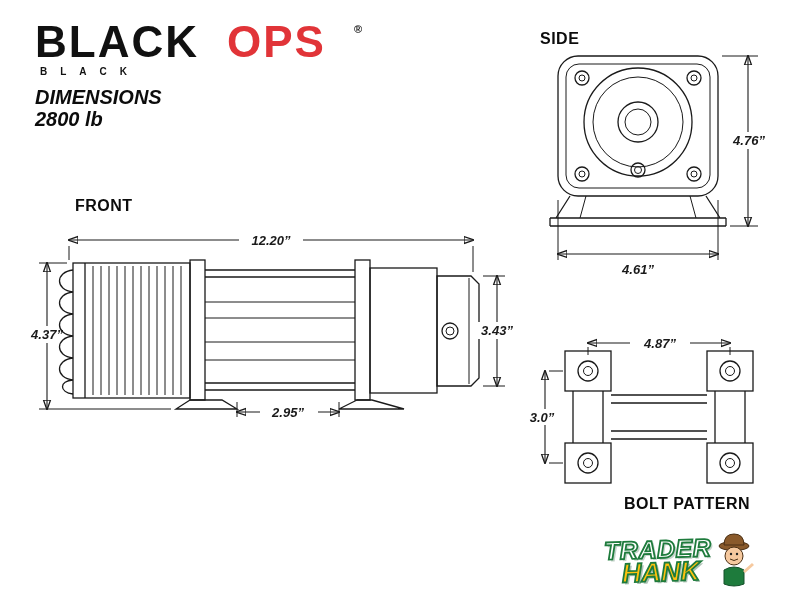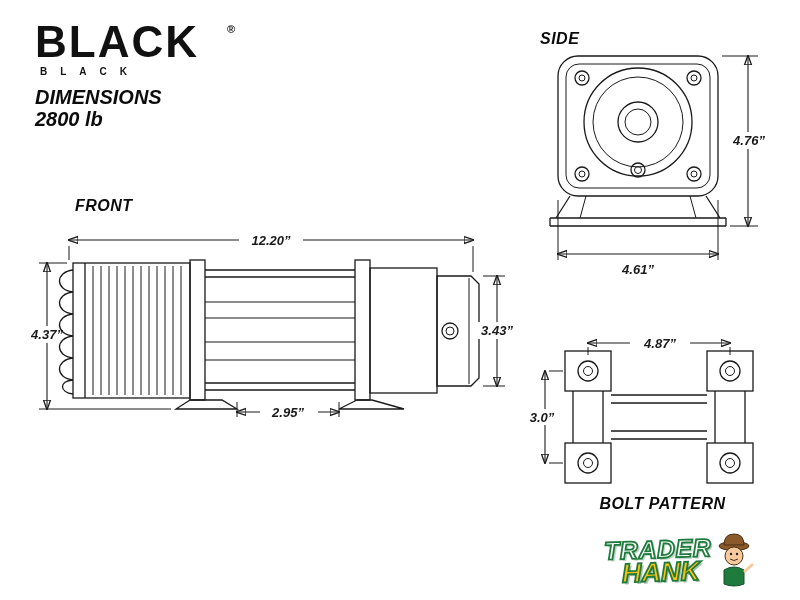--- a/index.html
+++ b/index.html
@@ -9,24 +9,24 @@
   .abs { position:absolute; }
 
   
   .logo-row { left:35px; top:20px; display:flex; align-items:flex-start; gap:28px; }
   .logo-black { font-size:44px; font-weight:900; letter-spacing:2px; color:#111; line-height:1; }
   .logo-ops   { font-size:44px; font-weight:900; letter-spacing:2px; color:var(--accent-red); line-height:1; }
   .logo-reg   { font-size:11px; font-weight:bold; color:#111; margin-top:3px; }
   .logo-series{ left:40px; top:66px; font-size:10px; font-weight:bold; letter-spacing:13px; color:#111; }
   .heading    { left:35px; top:86px; font-style:italic; font-weight:900; font-size:20px; color:#0c0c0c; line-height:1.12; }
 
-  .view-label { font-style:italic; font-weight:900; font-size:16px; color:#0c0c0c; letter-spacing:.5px; }
+  .view-label { font-weight:900; font-size:16px; color:#0c0c0c; letter-spacing:.5px; }
   .label-front { left:75px; top:197px; }
   .label-side  { left:540px; top:30px; }
-  .label-bolt  { left:575px; top:495px; width:175px; text-align:center; }
+  .label-bolt  { left:575px; top:495px; width:175px; text-align:right; }
 
   
   svg.dwg path, svg.dwg line, svg.dwg rect, svg.dwg circle, svg.dwg polygon {
     stroke: var(--line); stroke-width:1.3; fill:none; }
   svg.dwg .thin { stroke-width:1; }
   svg.dwg .dim  { stroke-width:1.1; }
   svg.dwg .wbg  { fill:#fff; stroke:none; }
   svg.dwg text  { fill:var(--line); stroke:none;
     font:italic 700 13px "Liberation Sans", sans-serif; text-anchor:middle; }
 
@@ -39,20 +39,21 @@
     -webkit-text-stroke:1.8px var(--hank-green); margin:-7px 0 0 18px; transform:rotate(-2deg);
     text-shadow:2px 2px 0 rgba(20,80,42,.35); }
 </style>
 </head>
 <body>
 
 <div class="canvas">
 
   <div class="abs logo-row">
     <span class="logo-black">BLACK</span>
+    <span class="logo-ops">OPS</span>
     <span class="logo-reg">®</span>
   </div>
   <div class="abs logo-series">BLACK</div>
 
   <div class="abs heading">
     <div>DIMENSIONS</div>
     <div>2800 lb</div>
   </div>
 
   <div class="abs view-label label-front">FRONT</div>

